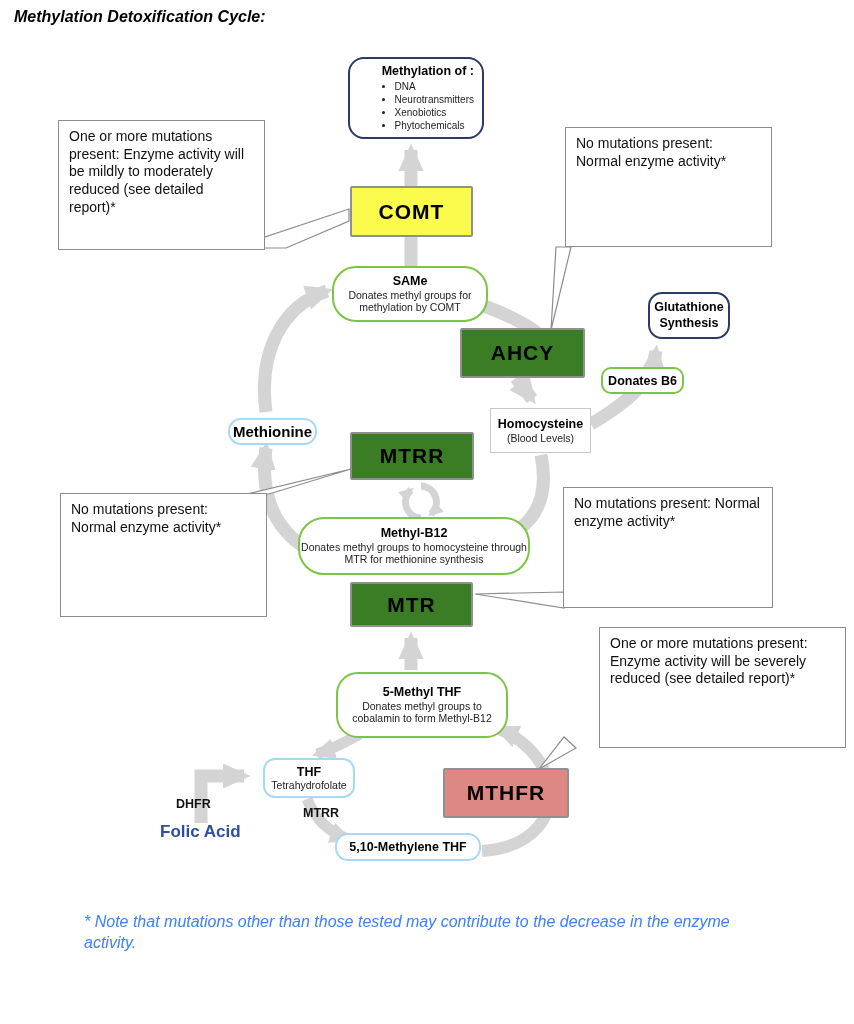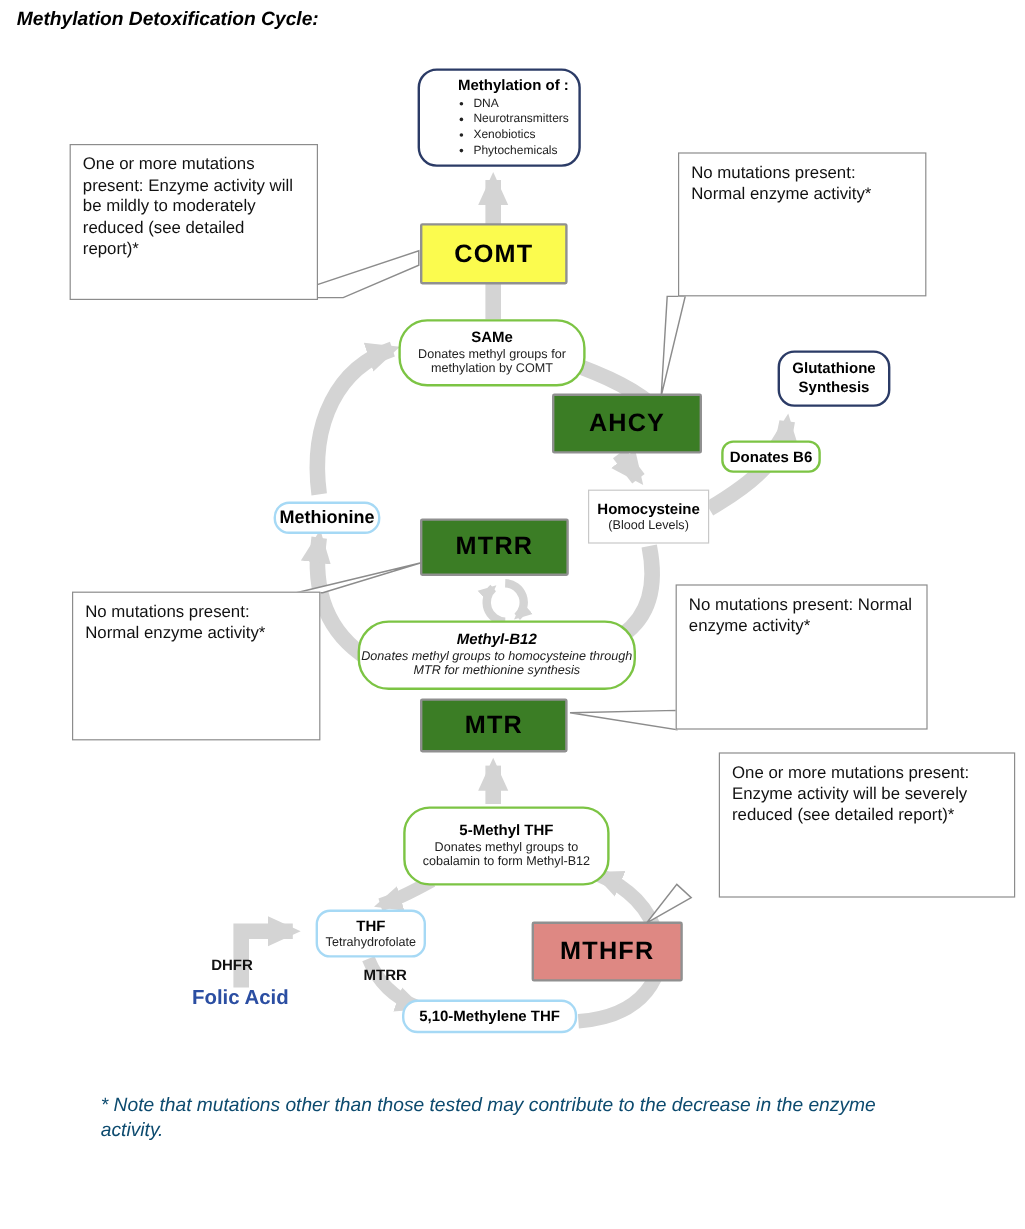--- a/index.html
+++ b/index.html
@@ -34,43 +34,43 @@
   
   #box-methylation{left:348px;top:57px;width:136px;height:82px;border-radius:16px;
                    align-items:flex-end;text-align:left;padding:6px 8px 6px 12px;}
   #box-methylation .m-title{font-size:12.5px;margin-bottom:2px;}
   #box-methylation ul{margin:0;padding-left:13px;font-size:10px;line-height:1.3;color:#222;}
   #callout-tl{left:58px;top:120px;width:207px;height:130px;}
   #box-comt{left:350px;top:186px;width:123px;height:51px;}
   #callout-tr{left:565px;top:127px;width:207px;height:120px;}
   #box-same{left:332px;top:266px;width:156px;height:56px;border-radius:24px;}
   #box-ahcy{left:460px;top:328px;width:125px;height:50px;}
-  #box-glutathione{left:648px;top:292px;width:94px;height:47px;border-radius:14px;
+  #box-glutathione{left:648px;top:292px;width:82px;height:47px;border-radius:14px;
                    font-weight:600;font-size:12.5px;line-height:1.25;}
   #box-vitb6{left:601px;top:367px;width:83px;height:27px;border-radius:10px;
              font-weight:bold;font-size:12.5px;}
   #box-homocysteine{left:490px;top:408px;width:101px;height:45px;border:1.5px solid var(--plain-border);}
   #box-methionine{left:228px;top:418px;width:89px;height:27px;border-radius:13px;
                   font-weight:bold;font-size:15px;}
   #box-mtrr{left:350px;top:432px;width:124px;height:48px;}
   #callout-ml{left:60px;top:493px;width:207px;height:124px;}
-  #box-methylb12{left:298px;top:517px;width:232px;height:58px;border-radius:26px;font-style:italic;}
+  #box-methylb12{left:298px;top:517px;width:232px;height:58px;border-radius:26px;}
   #callout-mr{left:563px;top:487px;width:210px;height:121px;}
   #box-mtr{left:350px;top:582px;width:123px;height:45px;}
   #callout-br{left:563px;top:627px;width:247px;height:121px;margin-left:36px;}
   #box-5methyl{left:336px;top:672px;width:172px;height:66px;border-radius:22px;}
   #box-thf{left:263px;top:758px;width:92px;height:40px;border-radius:12px;}
   #label-dhfr{left:176px;top:797px;font-size:12.5px;font-weight:600;color:#111;}
   #label-folic{left:160px;top:822px;font-size:17px;font-weight:bold;color:var(--folic-blue);}
   #label-shmt{left:303px;top:806px;font-size:12.5px;font-weight:600;color:#111;}
   #box-methylene{left:335px;top:833px;width:146px;height:28px;border-radius:13px;
                  font-weight:bold;font-size:12.5px;}
   #box-mthfr{left:443px;top:768px;width:126px;height:50px;}
   .footnote{left:84px;top:912px;width:668px;font-size:16px;font-style:italic;
-            line-height:1.3;color:#0c4a6e;}
+            line-height:1.3;color:#3b82f6;}
 </style>
 </head>
 <body>
 
 <div class="canvas">
 
   <div class="abs title">Methylation Detoxification Cycle:</div>
 
   <svg class="layer" viewBox="0 0 854 1024">
     <defs>

